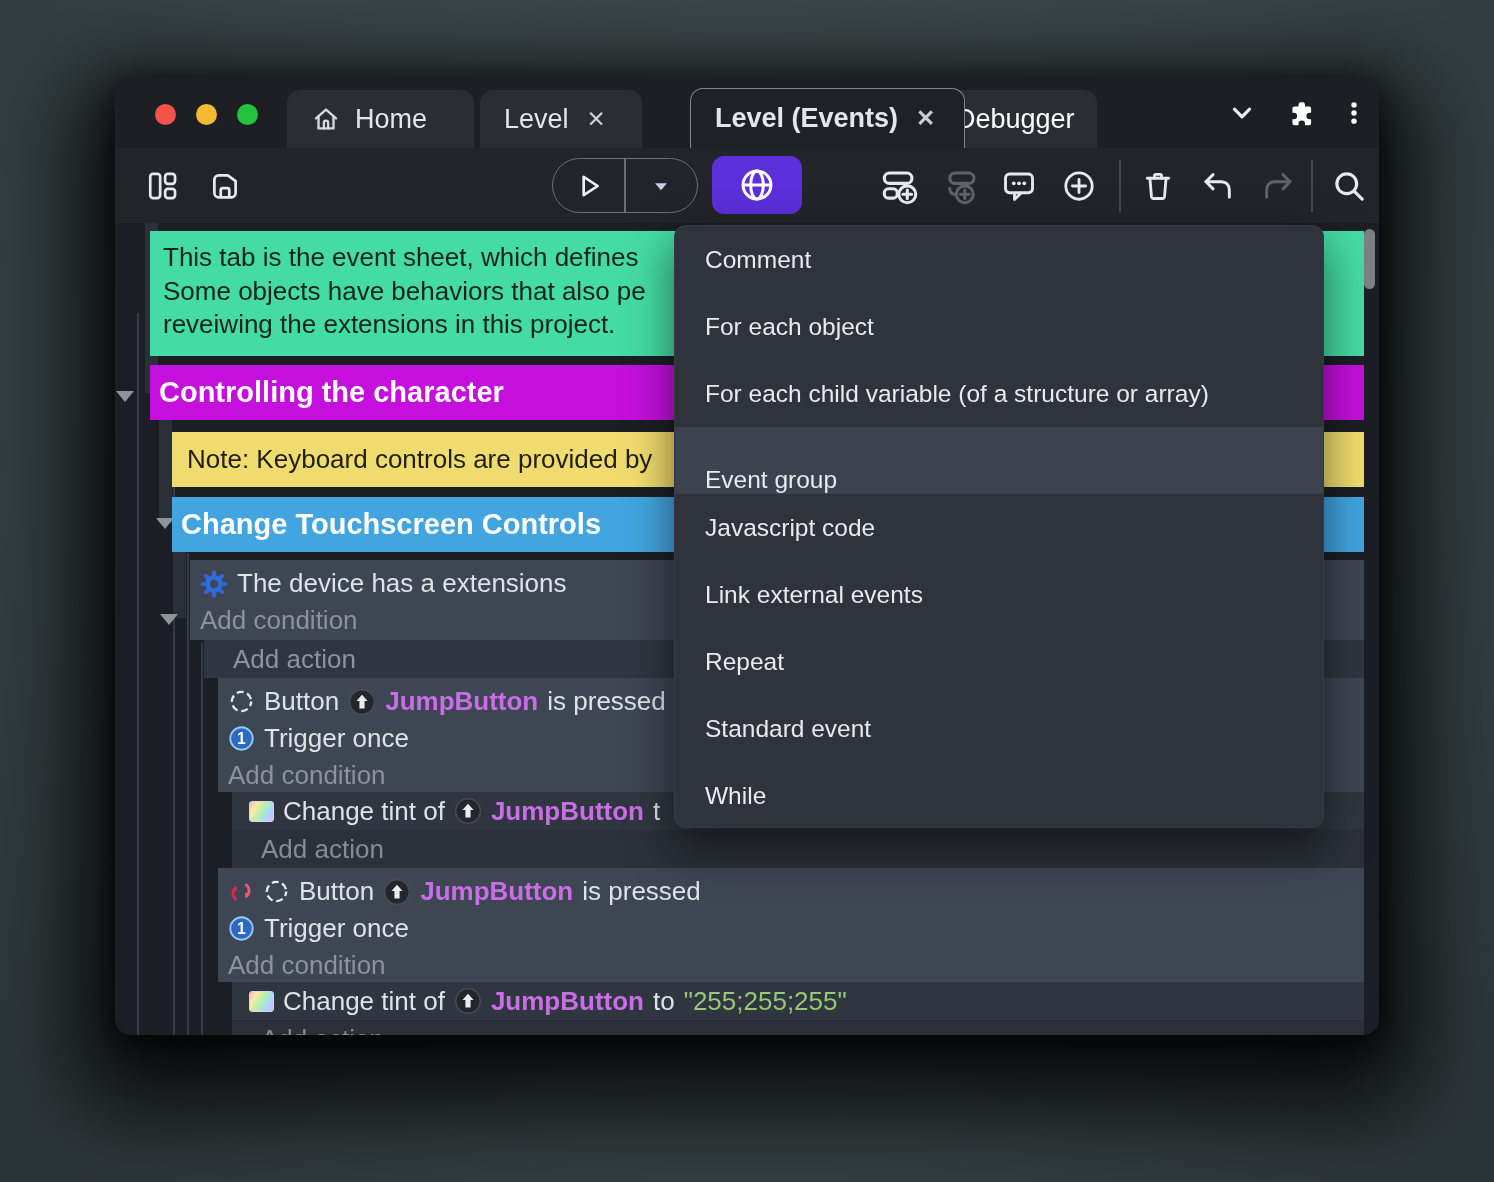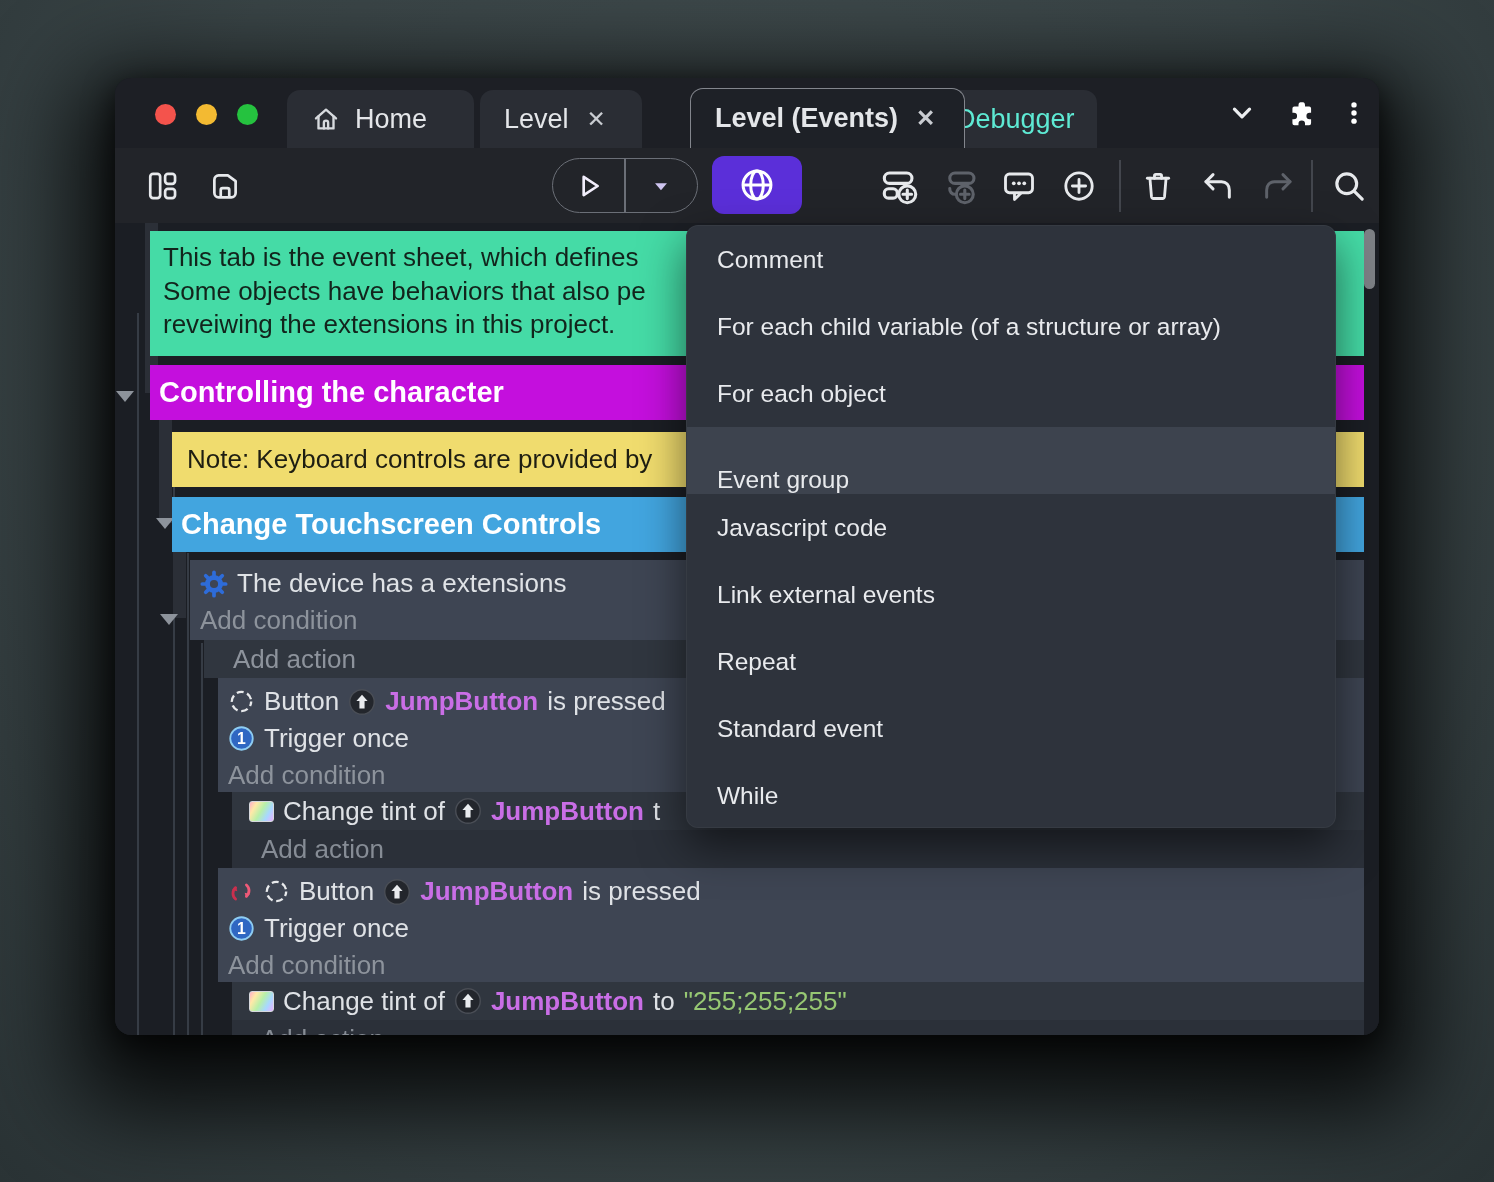--- a/index.html
+++ b/index.html
@@ -15,21 +15,21 @@
   .titlebar{position:relative;height:70px;background:#1d1f25;}
   .traffic{position:absolute;left:40px;top:26px;display:flex;gap:20px;}
   .dot{width:21px;height:21px;border-radius:50%;}
   .dot.red{background:#f4534c;}
   .dot.yellow{background:#f3ba32;}
   .dot.green{background:#25c23f;}
   .tab{position:absolute;bottom:0;height:58px;background:#2a2d34;border-radius:13px 13px 0 0;
     display:flex;align-items:center;gap:14px;padding:0 24px;color:#e4e6e9;font-size:27px;}
   .tab .close{color:#c9ccd1;font-size:23px;line-height:1;padding:2px 4px;}
   .tab.active{height:60px;background:#1e2127;border:1.5px solid #83868d;border-bottom:none;z-index:2;font-weight:bold;margin-left:40px;}
-  .tab.dim{color:#5eead4;}
+  .tab.dim{color:#ffffff;}
   .title-actions{position:absolute;right:0;top:0;height:70px;display:flex;align-items:center;}
   .tbtn{width:58px;height:48px;display:flex;align-items:center;justify-content:center;color:#eceef0;}
 
   
   .toolbar{position:relative;height:75px;background:#222429;}
   .toolbtn{position:absolute;top:12px;height:52px;display:flex;align-items:center;justify-content:center;color:#e7e9ec;}
   .toolbtn.dim{color:#5e626a;}
   .playgroup{position:absolute;left:437px;top:10px;width:146px;height:55px;border:1.5px solid #6b6f77;
     border-radius:28px;display:flex;align-items:center;}
   .playgroup .half{flex:1;height:100%;display:flex;align-items:center;justify-content:center;color:#f1edfb;}
@@ -70,21 +70,21 @@
   .aa2{left:117px;top:607px;height:38px;}
   .tint2{left:117px;top:759px;height:38px;}
   .aa3{left:117px;top:797px;height:38px;}
 
   .tintswatch{width:25px;height:21px;border-radius:3px;border:1px solid #d6d9de;flex:0 0 auto;
     background:linear-gradient(120deg,#ffb0c8 0%,#ffe9a8 22%,#b8f0a8 48%,#a8d8ff 74%,#e8b0ff 100%);}
 
   .scroll-thumb{position:absolute;right:4px;top:6px;width:11px;height:60px;border-radius:6px;background:#7d8186;z-index:4;}
 
   
-  .menu{position:absolute;left:571px;top:2px;width:650px;height:603px;background:#2e333c;border-radius:12px;
+  .menu{position:absolute;left:559px;top:2px;width:650px;height:603px;background:#2e333c;border-radius:12px;
     box-shadow:0 18px 45px rgba(0,0,0,0.55);z-index:10;overflow:hidden;border:1px solid rgba(255,255,255,0.04);}
   .mitem{height:67px;display:flex;align-items:center;padding-left:30px;color:#e8eaed;font-size:24.5px;}
   .mitem.hl{background:#3d434e;align-items:flex-end;}
 
   svg{display:block;}
 </style>
 </head>
 <body>
 
 <div class="window">
@@ -436,24 +436,24 @@
       <span>Add action</span>
     </div>
 
     <div class="scroll-thumb"></div>
 
     <div class="menu">
       <div class="mitem">
           <span>Comment</span>
         </div>
       <div class="mitem">
+          <span>For each object</span>
+        </div>
+      <div class="mitem">
           <span>For each child variable (of a structure or array)</span>
-        </div>
-      <div class="mitem">
-          <span>For each object</span>
         </div>
       <div class="mitem hl">
           <span>Event group</span>
         </div>
       <div class="mitem">
           <span>Javascript code</span>
         </div>
       <div class="mitem">
           <span>Link external events</span>
         </div>

